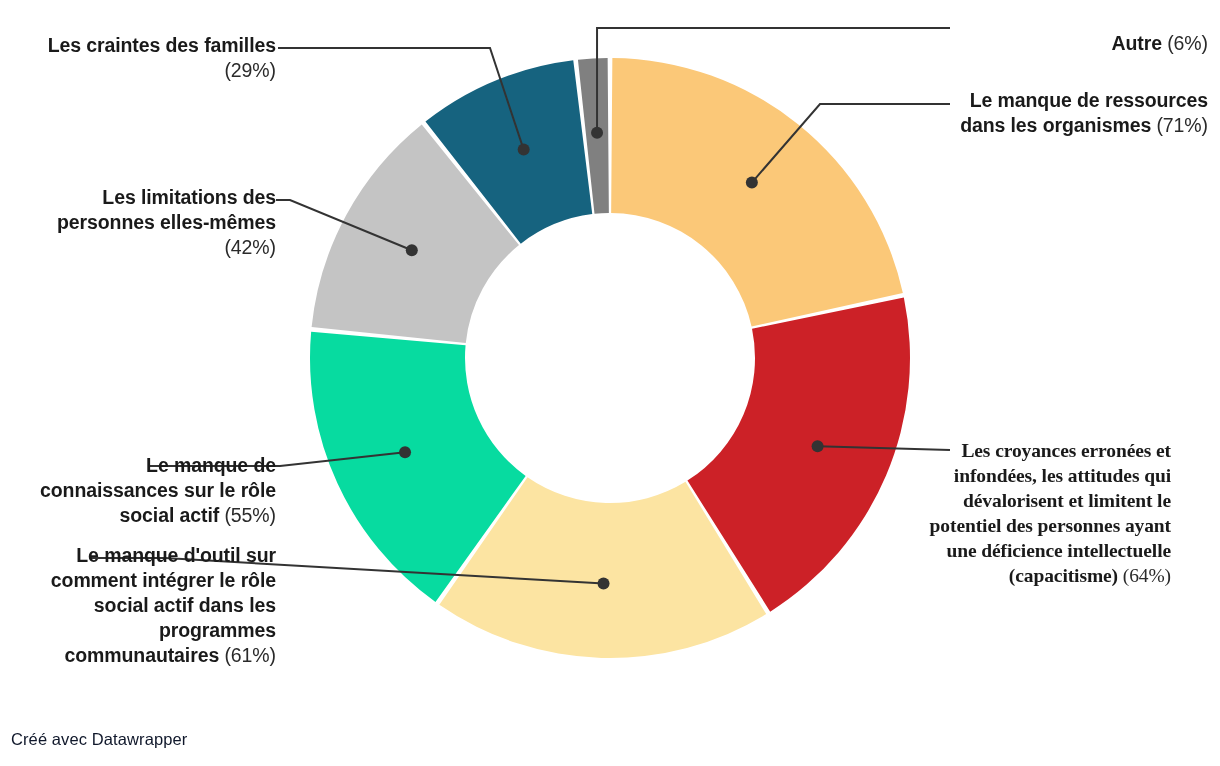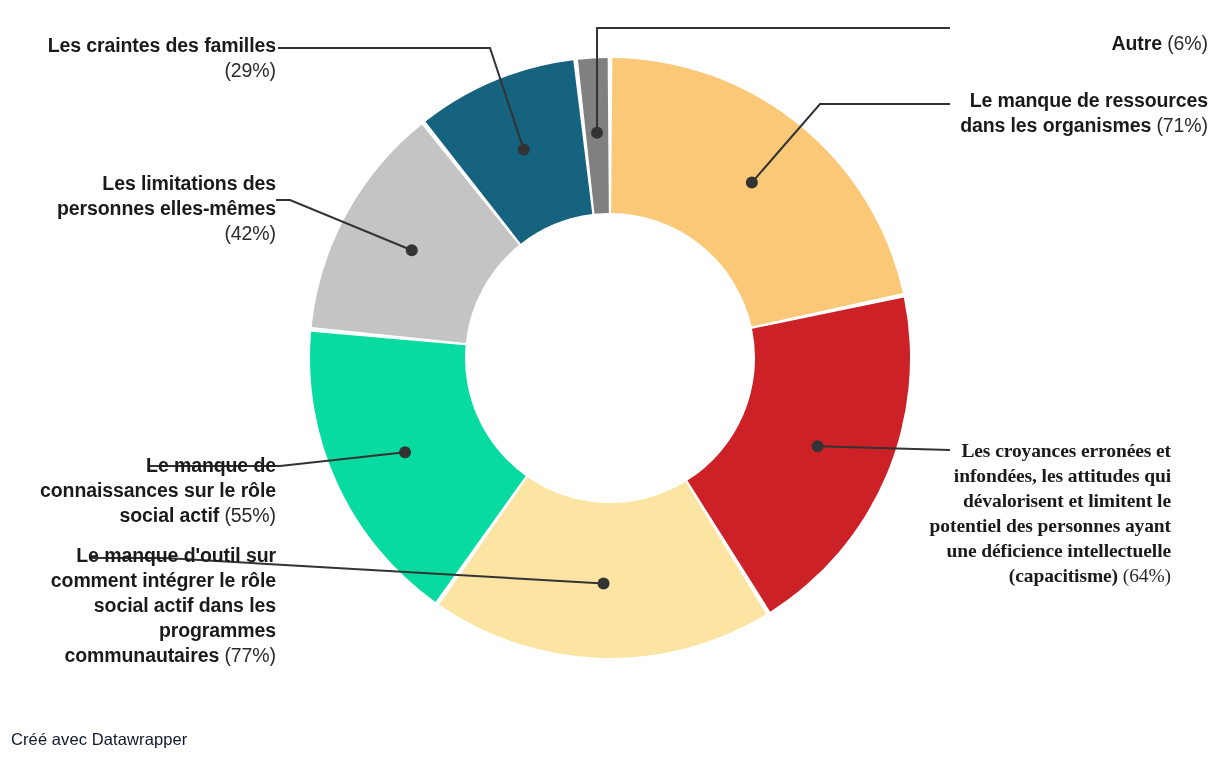--- a/index.html
+++ b/index.html
@@ -41,21 +41,21 @@
   }
   .label .pct {
     font-weight: 400;
     color: #2a2a2a;
   }
   .label.left  { text-align: right; }
   .label.right { text-align: right; }
 
   
   #lbl-craintes   { left: 28px;  top: 33px;  width: 248px; }
-  #lbl-limitations{ left: 28px;  top: 171px; width: 248px; }
+  #lbl-limitations{ left: 28px;  top: 185px; width: 248px; }
   #lbl-connaiss   { left: 10px;  top: 453px; width: 266px; }
   #lbl-outil      { left: 10px;  top: 543px; width: 266px; }
 
   #lbl-autre      { left: 958px; top: 31px;  width: 250px; }
   #lbl-ressources { left: 958px; top: 88px;  width: 250px; }
   #lbl-croyances  { left: 919px; top: 438px; width: 252px; font-family: Liberation Serif, serif; }
 
   .footer {
     position: absolute;
     left: 11px;
@@ -107,21 +107,21 @@
 
   <div class="label left" id="lbl-limitations">
     <span>Les limitations des personnes elles-mêmes </span><span class="pct">(42%)</span>
   </div>
 
   <div class="label left" id="lbl-connaiss">
     <span>Le manque de connaissances sur le rôle social actif </span><span class="pct">(55%)</span>
   </div>
 
   <div class="label left" id="lbl-outil">
-    <span>Le manque d'outil sur comment intégrer le rôle social actif dans les programmes communautaires </span><span class="pct">(77%)</span>
+    <span>Le manque d'outil sur comment intégrer le rôle social actif dans les programmes communautaires </span><span class="pct">(61%)</span>
   </div>
 
   <div class="label right" id="lbl-autre">
     <span>Autre </span><span class="pct">(6%)</span>
   </div>
 
   <div class="label right" id="lbl-ressources">
     <span>Le manque de ressources dans les organismes </span><span class="pct">(71%)</span>
   </div>
 

